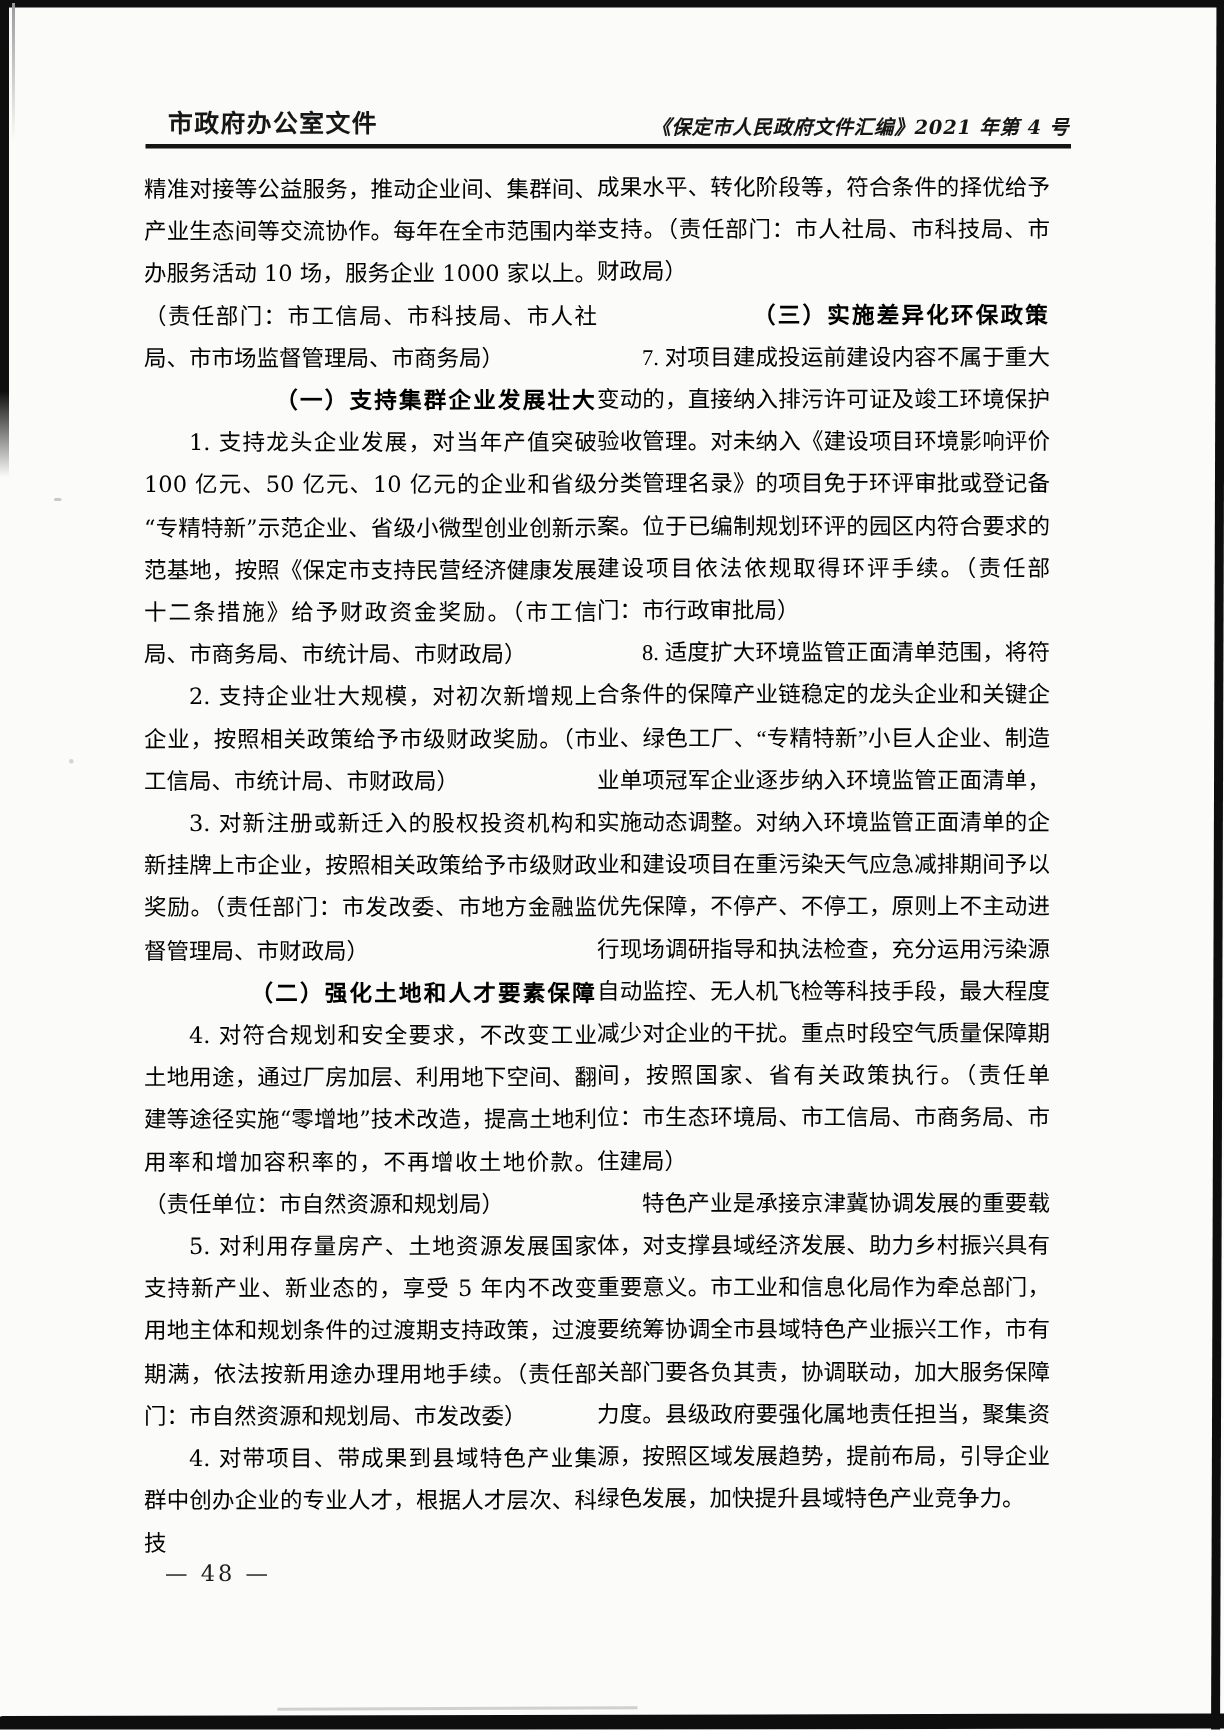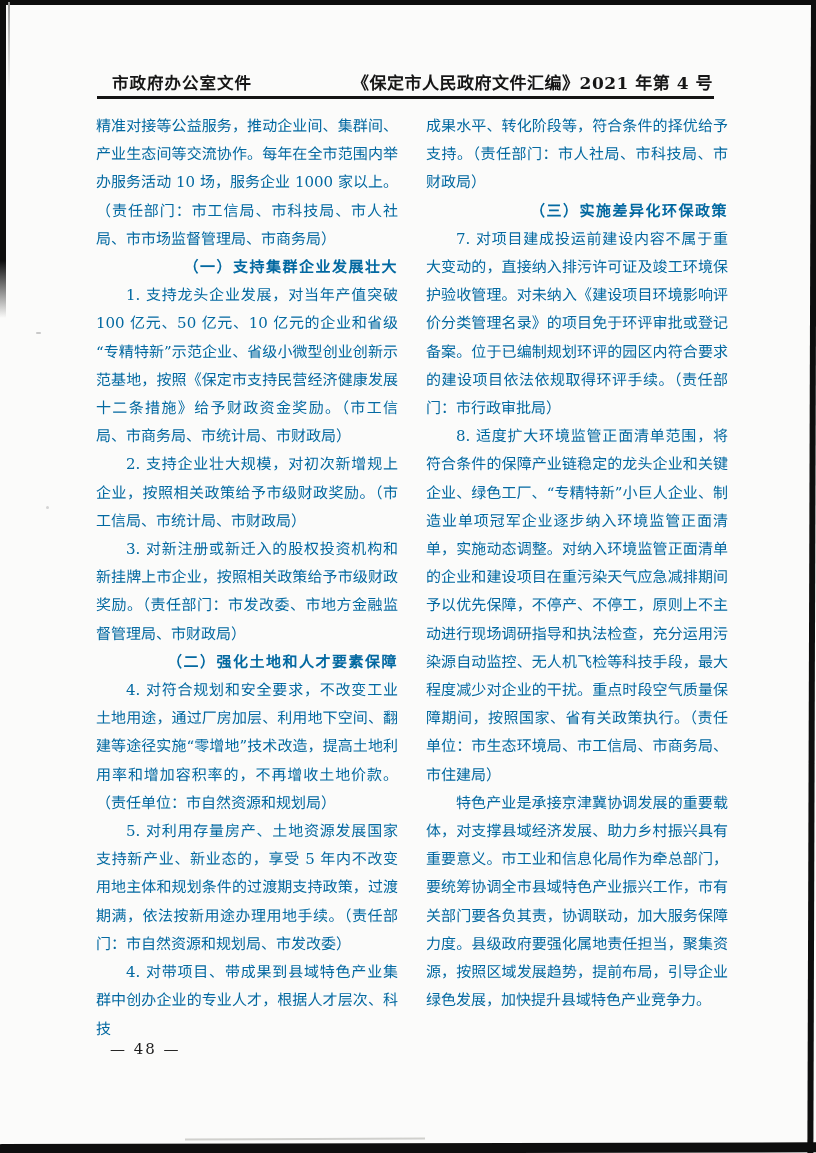--- a/index.html
+++ b/index.html
@@ -23,28 +23,28 @@
   .speck1{position:absolute;left:36px;top:332px;width:5px;height:2px;background:#c9c9c9;border-radius:2px;}
   .speck2{position:absolute;left:46px;top:506px;width:3px;height:3px;background:#d4d4d4;border-radius:50%;}
   .speck3{position:absolute;left:185px;top:1138px;width:240px;height:2px;background:#d0d0cd;
     transform:rotate(-0.2deg);}
 
   
   .header{position:absolute;left:112px;top:75px;width:601px;display:flex;
     justify-content:space-between;align-items:flex-end;color:#161616;}
   .h-left{font-family:"DejaVu Sans","Liberation Sans",sans-serif;font-weight:bold;
     font-size:16.5px;letter-spacing:1px;line-height:1;}
-  .h-right{font-size:17px;font-weight:bold;letter-spacing:0.5px;line-height:1;}
+  .h-right{font-size:13px;font-weight:bold;letter-spacing:0.5px;line-height:1;font-style:italic;}
   .rule{position:absolute;left:97px;top:96px;width:617px;height:3px;background:#141414;}
 
   
   .col{position:absolute;top:112px;width:302px;font-size:15px;line-height:28.2px;
-    color:#0369a1;text-align:justify;}
+    color:#000000;text-align:justify;}
   .col-left{left:96px;}
-  .col-right{left:426px;}
+  .col-right{left:398px;font-family:Liberation Serif, serif;}
   .col p{margin:0;text-indent:2em;}
   .col p.noindent{text-indent:0;}
   .col .sec-heading{margin:0;font-size:15px;line-height:28.2px;text-indent:2em;
     font-family:"DejaVu Sans","Liberation Sans",sans-serif;font-weight:bold;
     letter-spacing:1px;text-align:left;}
   .col .sub-heading{margin:0;font-size:15px;line-height:28.2px;text-indent:2em;
     font-weight:bold;letter-spacing:1.5px;text-align:right;}
 
   
   .pagenum{position:absolute;left:110px;top:1040px;font-size:15px;color:#1c1c1c;

